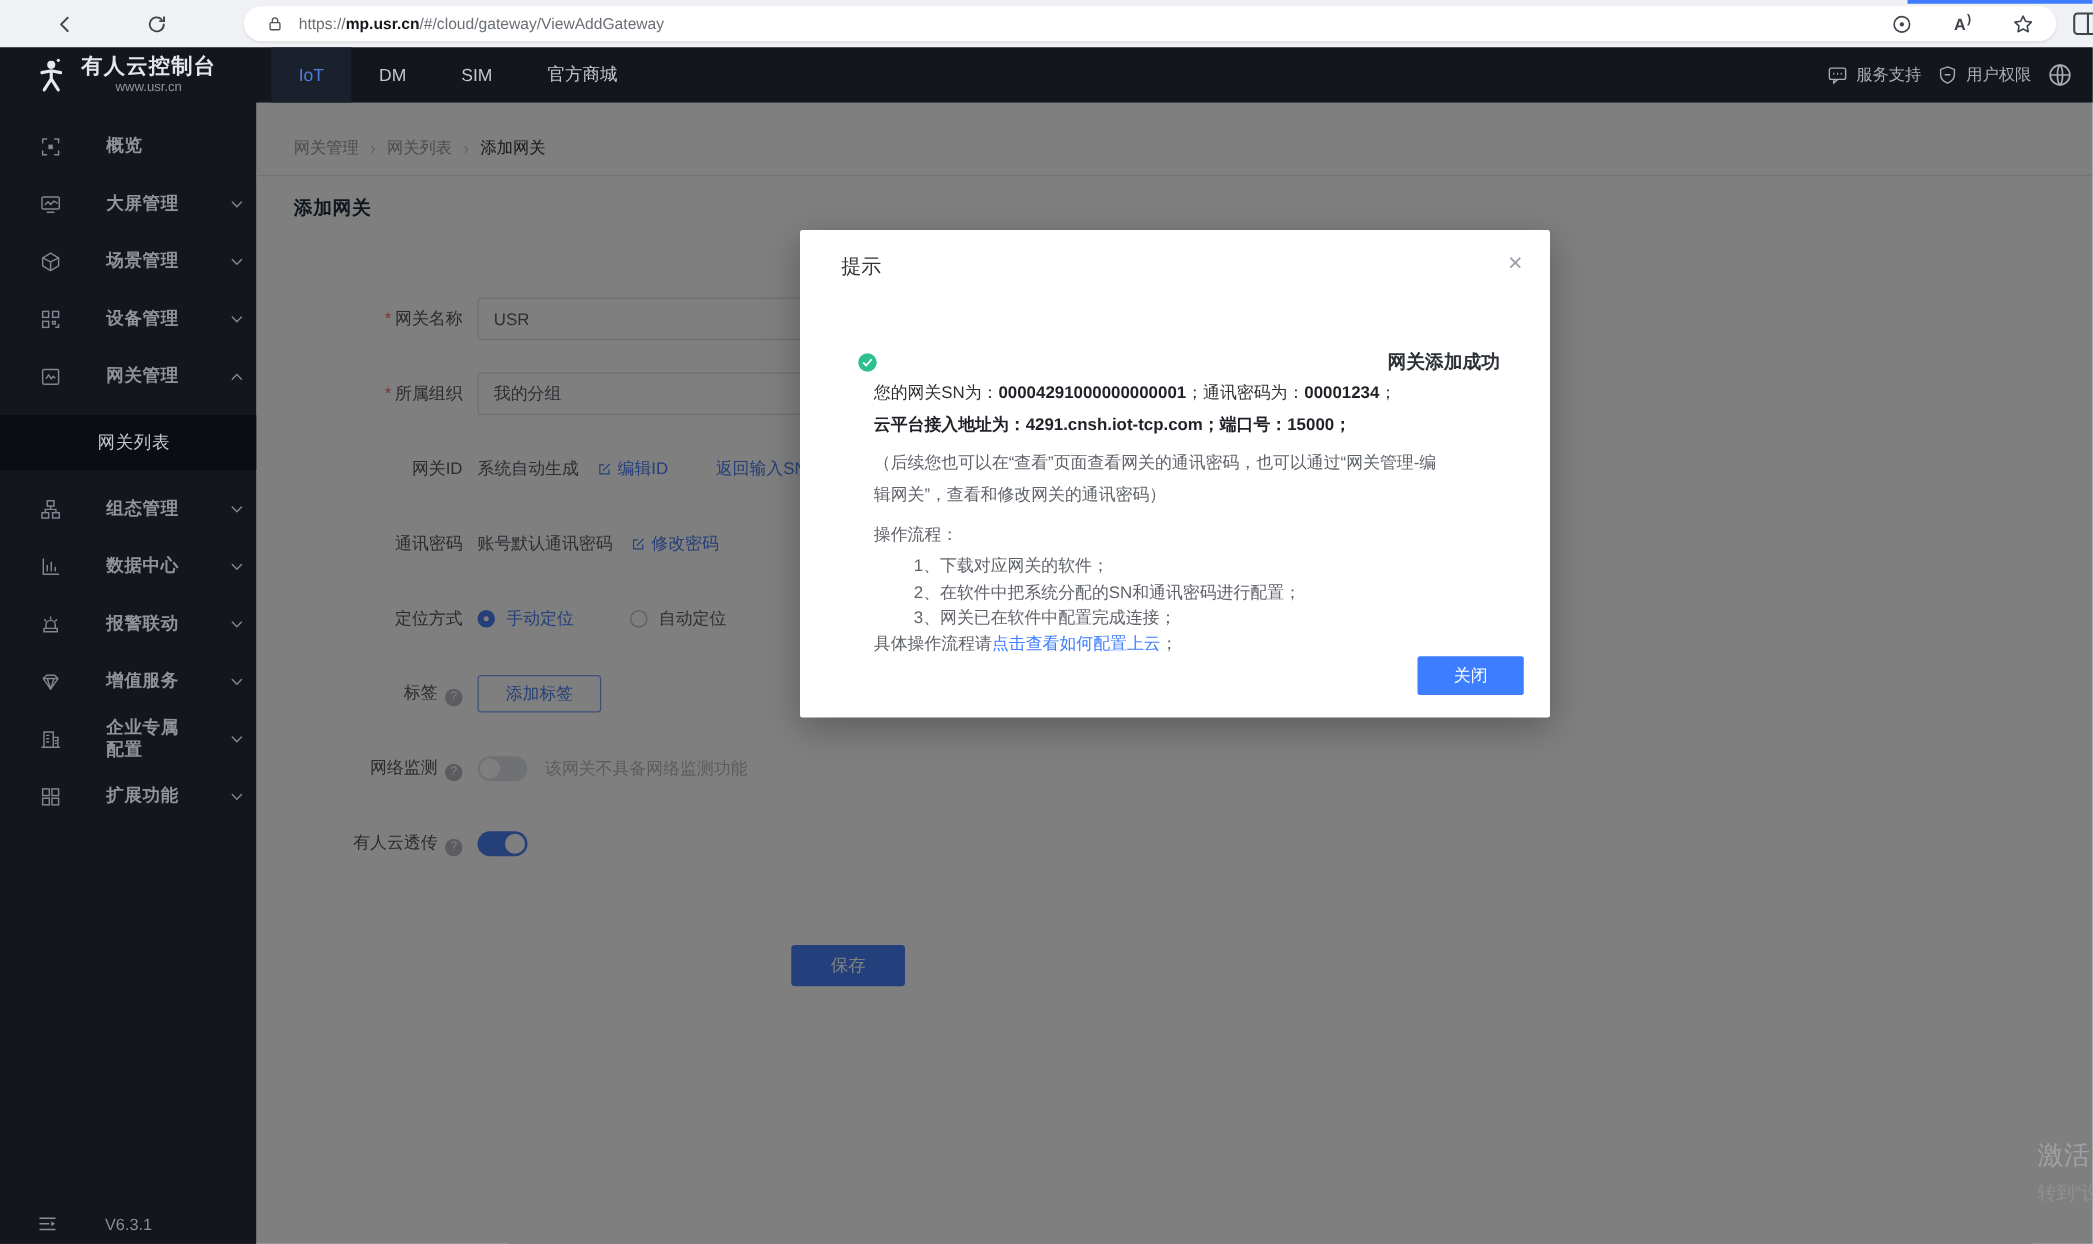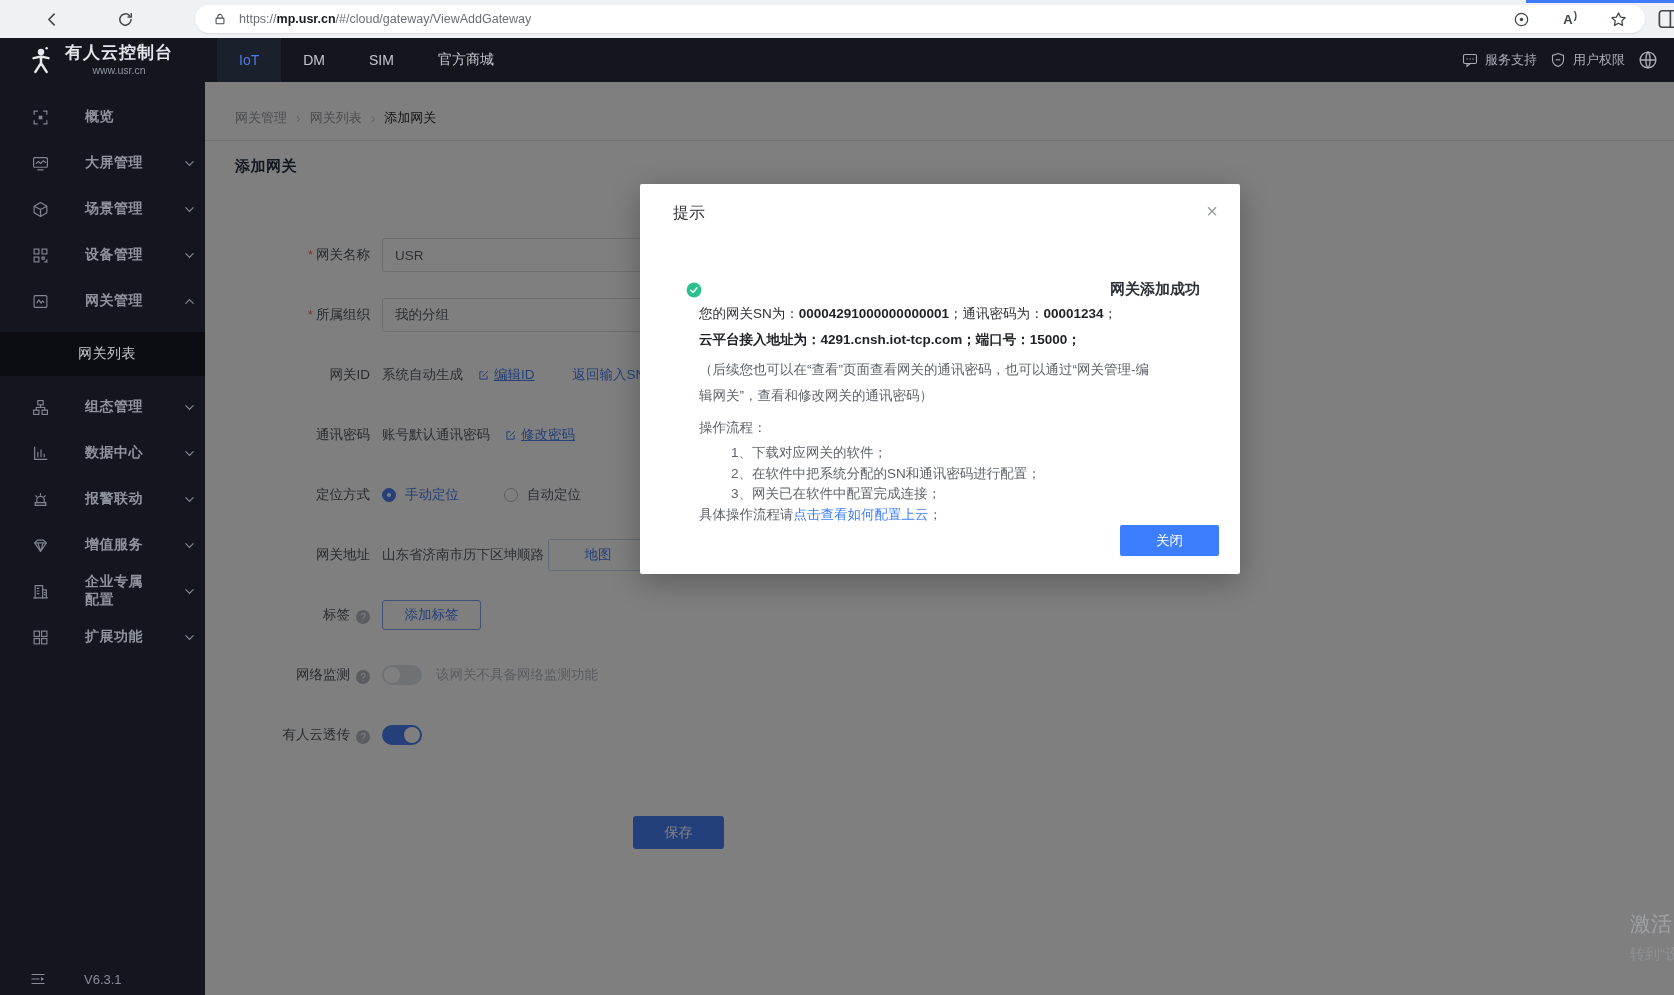--- a/index.html
+++ b/index.html
@@ -51,21 +51,21 @@
   .crumb-sep{color:#c0c4cc;font-size:14px;}
   .crumb-cur{color:#303133;}
   .page-title{margin:16px 0 0 30px;font-size:15px;font-weight:bold;color:#1f2d3d;letter-spacing:.5px;}
   .form{margin:62px 0 0 30px;font-size:13.5px;color:#5a5e66;}
   .frow{display:flex;align-items:center;min-height:34px;margin-bottom:26px;}
   .flabel{width:135px;flex:none;text-align:right;color:#53565d;}
   .star{color:#f56c6c;margin-right:3px;}
   .fctrl{margin-left:12px;display:flex;align-items:center;}
   .text-input{width:560px;height:34px;border:1px solid #d8dce4;border-radius:3px;padding:0 12px;font-size:13.5px;color:#5a5e66;background:#fff;font-family:inherit;}
   .blue-link{color:#4a7ef0;display:inline-flex;align-items:center;gap:4px;cursor:pointer;text-decoration:none;}
-  .gap14{margin-left:14px;text-decoration:underline;} .gap38{margin-left:38px;}
+  .gap14{margin-left:14px;} .gap38{margin-left:38px;}
   .radio{width:14px;height:14px;border-radius:50%;border:1px solid #b4b8c0;background:#fff;display:inline-block;flex:none;}
   .radio.checked{background:#4a7ef0;border-color:#4a7ef0;position:relative;}
   .radio.checked::after{content:"";position:absolute;left:4px;top:4px;width:4px;height:4px;border-radius:50%;background:#fff;}
   .radio-lbl{margin-left:9px;}
   .radio-lbl.sel{color:#4a7ef0;}
   .opt2{margin-left:45px;display:flex;align-items:center;}
   .map-btn{margin-left:4px;width:100px;height:32px;border:1px solid #c9d6f3;background:#fff;color:#4a7ef0;font-size:13.5px;border-radius:2px;cursor:pointer;font-family:inherit;}
   .tag-btn{width:99px;height:30px;border:1px solid #7fa0f2;background:#fff;color:#4a7ef0;font-size:13.5px;border-radius:3px;cursor:pointer;font-family:inherit;}
   .help{display:inline-flex;width:14px;height:14px;border-radius:50%;background:#b4b8c0;color:#fff;font-size:10px;
     align-items:center;justify-content:center;margin-left:6px;vertical-align:-2px;}
@@ -93,21 +93,21 @@
   .m-ind{margin-left:13px;}
   .sn-line{margin-top:6px;color:#303136;}
   .sn-line b{color:#1f2126;}
   .addr-line{margin-top:8px;font-weight:bold;color:#1f2126;}
   .note{margin-top:8px;line-height:26px;width:452px;}
   .flow{margin-top:10px;}
   .steps{margin-top:6px;margin-left:45px;line-height:20.5px;}
   .more{margin-left:13px;line-height:20.5px;}
   .m-link{color:#3d7dff;cursor:pointer;text-decoration:none;}
   .m-footer{position:absolute;right:21px;bottom:18px;}
-  .m-btn{width:99px;height:31px;background:#3d7dff;color:#fff;border:none;border-radius:2px;font-size:13.5px;cursor:pointer;font-family:Liberation Mono, monospace;}
+  .m-btn{width:85px;height:31px;background:#3d7dff;color:#fff;border:none;border-radius:2px;font-size:13.5px;cursor:pointer;font-family:Liberation Mono, monospace;}
 
   svg{display:block;}
 </style>
 </head>
 <body>
 
 <div class="browser-bar">
   <div class="b-left">
     <div class="b-btn">
       <span>
@@ -440,27 +440,20 @@
         <div class="fctrl">
           <span class="radio checked"></span>
           <span class="radio-lbl sel">手动定位</span>
           <span class="opt2">
             <span class="radio"></span>
             <span class="radio-lbl">自动定位</span>
           </span>
         </div>
       </div>
       <div class="frow">
-        <div class="flabel">网关地址</div>
-        <div class="fctrl">
-          <span>山东省济南市历下区坤顺路</span>
-          <button class="map-btn">地图</button>
-        </div>
-      </div>
-      <div class="frow">
         <div class="flabel"><span>标签</span><span class="help">?</span></div>
         <div class="fctrl">
             <button class="tag-btn">添加标签</button>
           </div>
       </div>
       <div class="frow">
         <div class="flabel"><span>网络监测</span><span class="help">?</span></div>
         <div class="fctrl">
           <span class="toggle off"></span>
           <span class="muted">该网关不具备网络监测功能</span>

